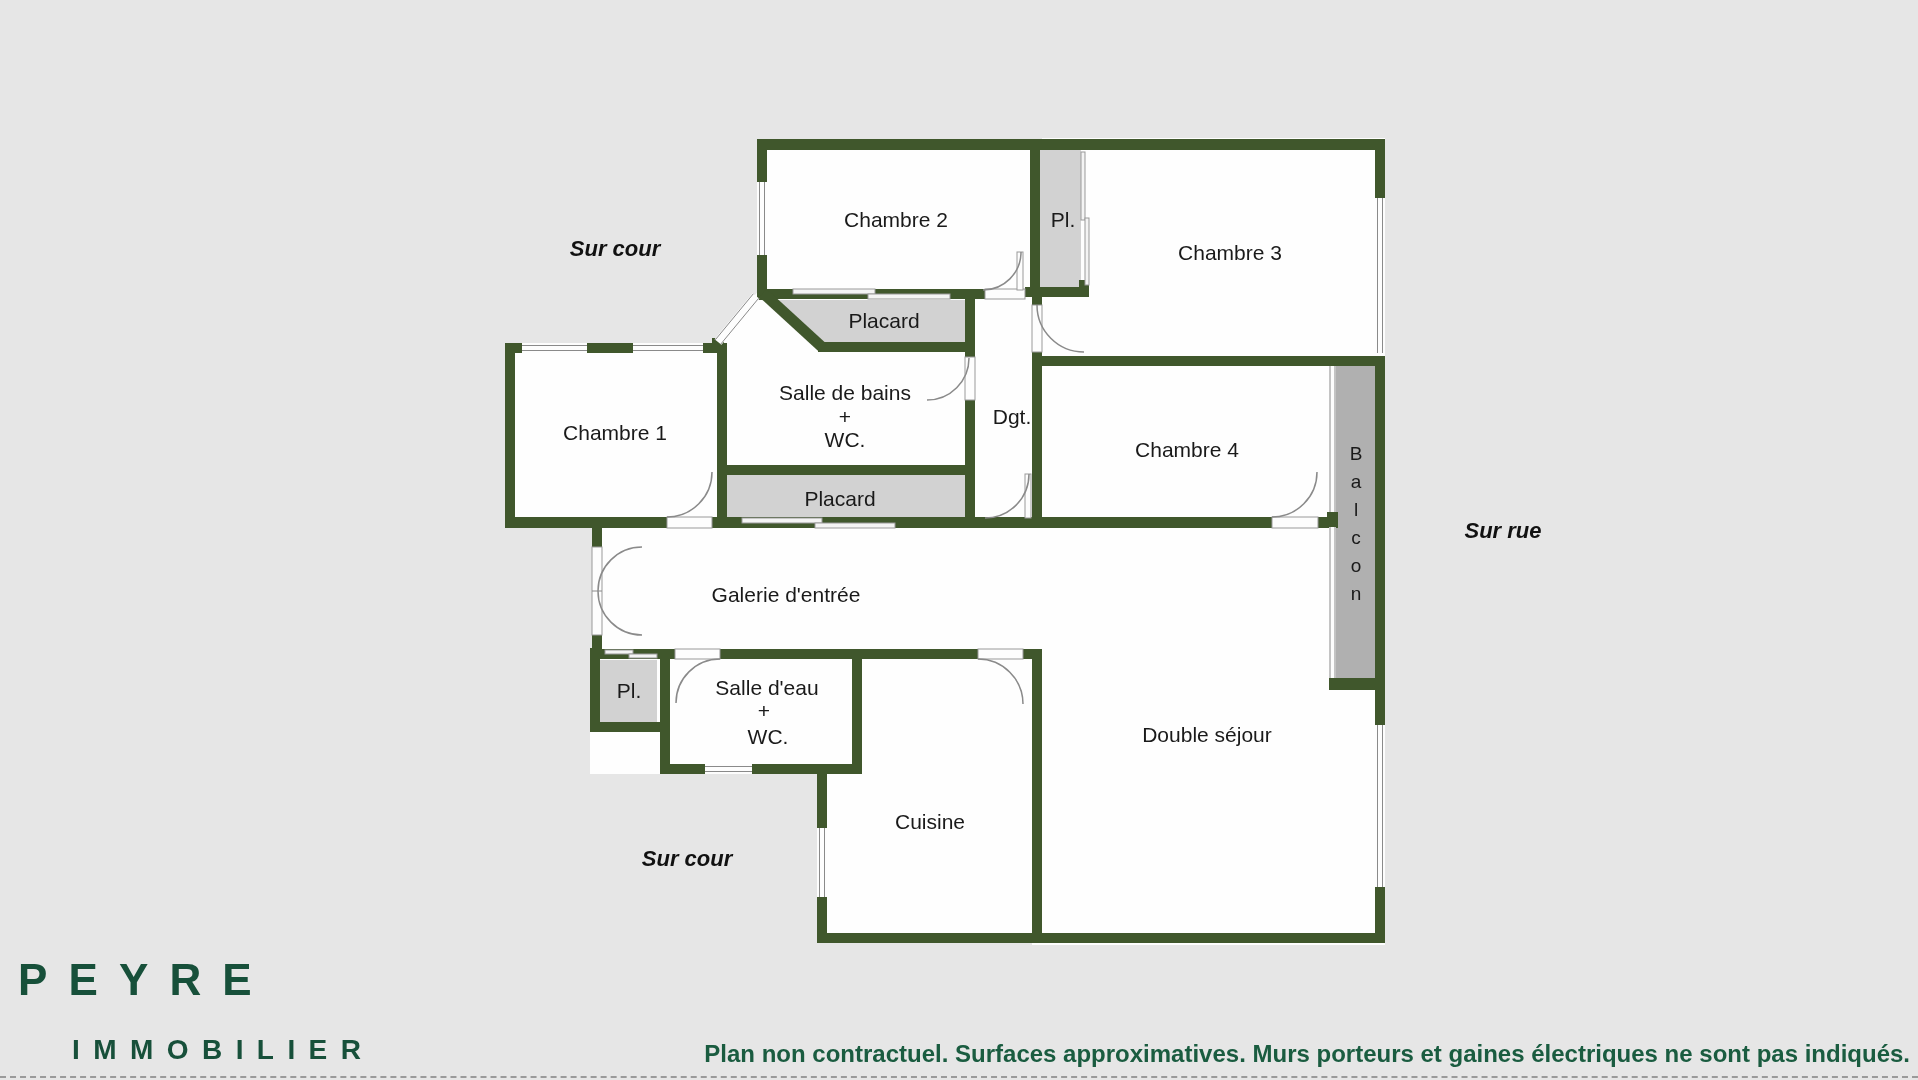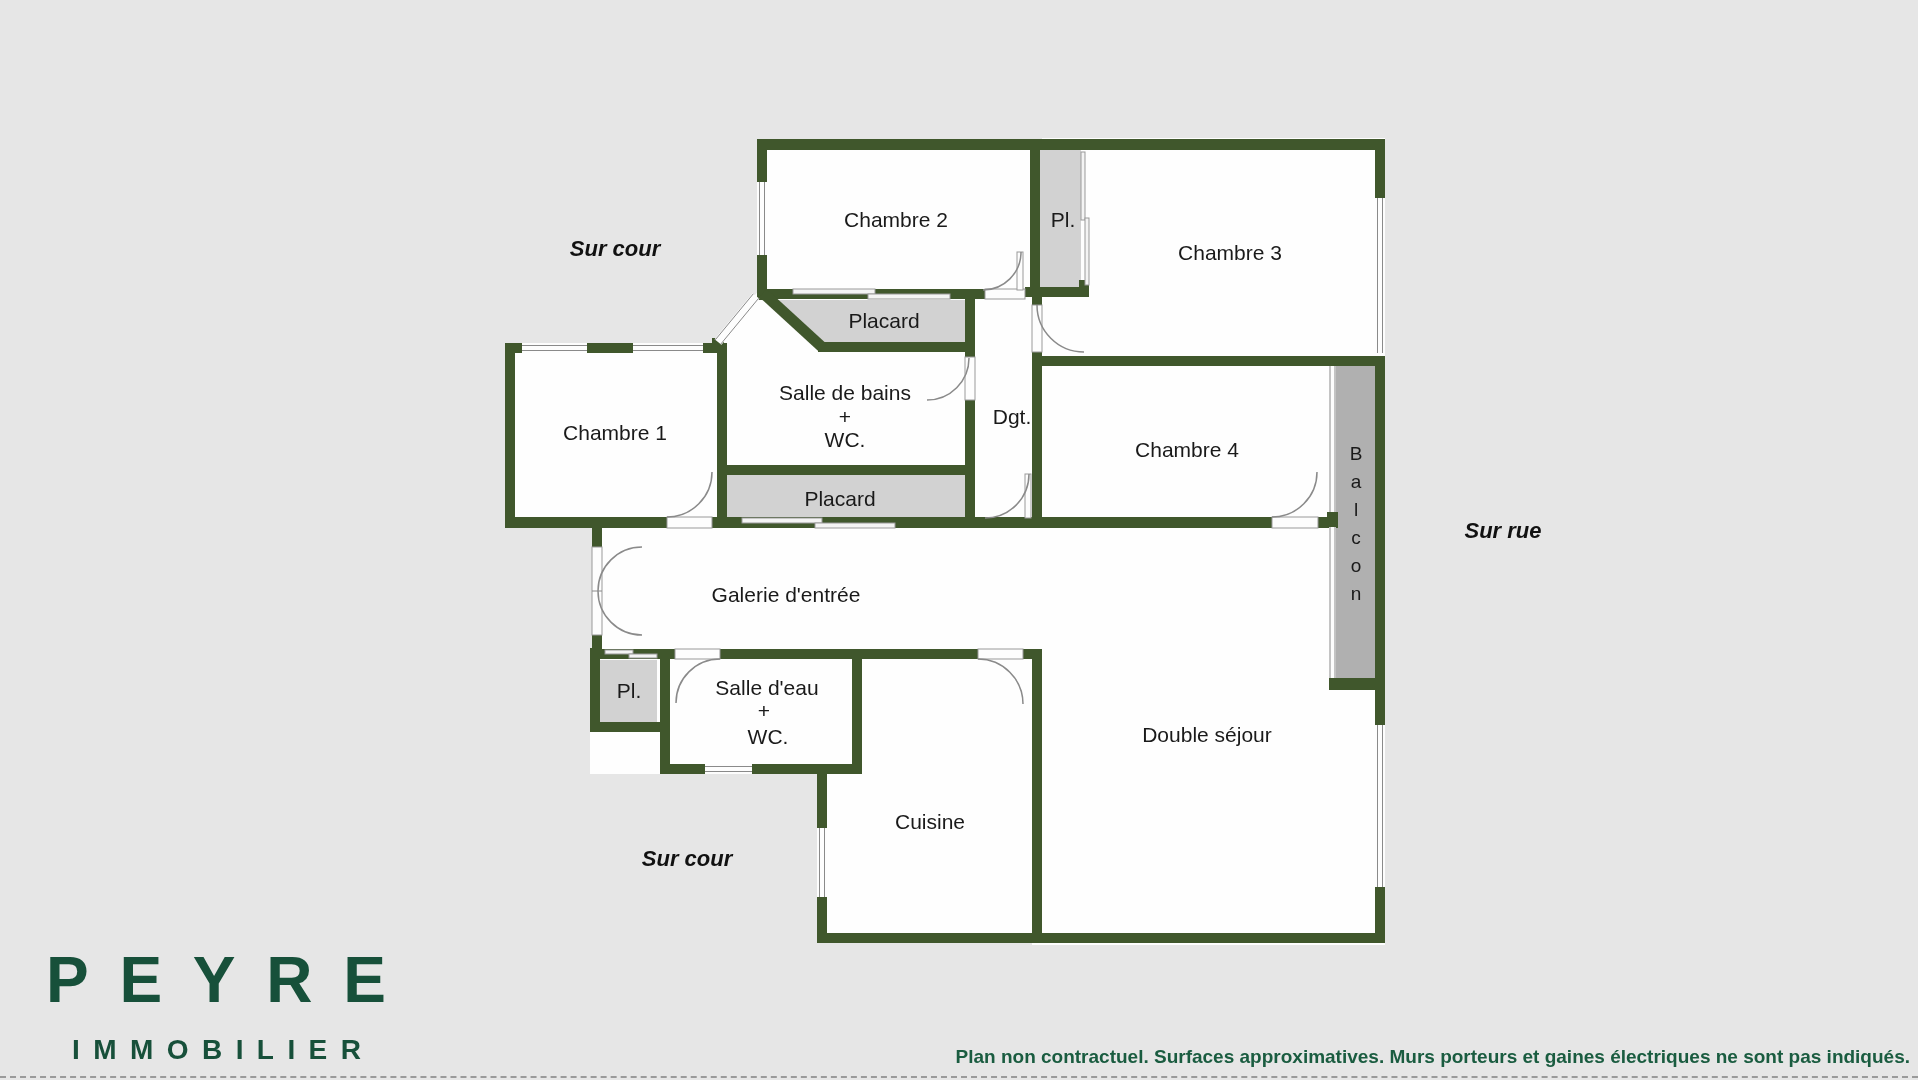--- a/index.html
+++ b/index.html
@@ -15,23 +15,23 @@
   .win{fill:#fdfdfd;}
   .thin{stroke:#8a8a8a;stroke-width:1;fill:none;}
   .winband{stroke:#fdfdfd;stroke-width:9;fill:none;}
   .leaf{fill:#fdfdfd;stroke:#999999;stroke-width:1;}
   .slider{fill:#f4f4f4;stroke:#999999;stroke-width:1;}
   .arc{fill:none;stroke:#8a8a8a;stroke-width:1.5;}
   .lbl{font-size:21px;fill:#1a1a1a;text-anchor:middle;font-family:"Liberation Sans",sans-serif;}
   .lbl-sm{font-size:19px;fill:#1a1a1a;text-anchor:middle;font-family:"Liberation Sans",sans-serif;}
   .ann{font-size:22px;font-style:italic;font-weight:bold;fill:#111;text-anchor:middle;font-family:"Liberation Sans",sans-serif;}
   .logo{position:absolute;left:18px;top:952px;color:#17503a;}
-  .logo .name{display:block;font-size:64px;font-weight:bold;letter-spacing:0.48em;line-height:56px;margin-left:28px;}
+  .logo .name{display:block;font-size:44px;font-weight:bold;letter-spacing:0.48em;line-height:56px;}
   .logo .tagline{display:block;font-size:28px;font-weight:bold;letter-spacing:0.48em;margin-left:54px;margin-top:26px;}
-  .disclaimer{position:absolute;right:8px;bottom:12px;font-size:19px;font-weight:bold;color:#1a5c40;}
+  .disclaimer{position:absolute;right:8px;bottom:12px;font-size:24px;font-weight:bold;color:#1a5c40;}
   .ruler{position:absolute;left:0;right:0;bottom:2px;border-top:2px dashed #9a9a9a;height:0;}
 </style>
 </head>
 <body>
 
 <div class="stage">
   <svg width="1918" height="1080" viewBox="0 0 1918 1080">
 
     <g>
       <rect class="room" x="757" y="140" width="285" height="160"></rect>

